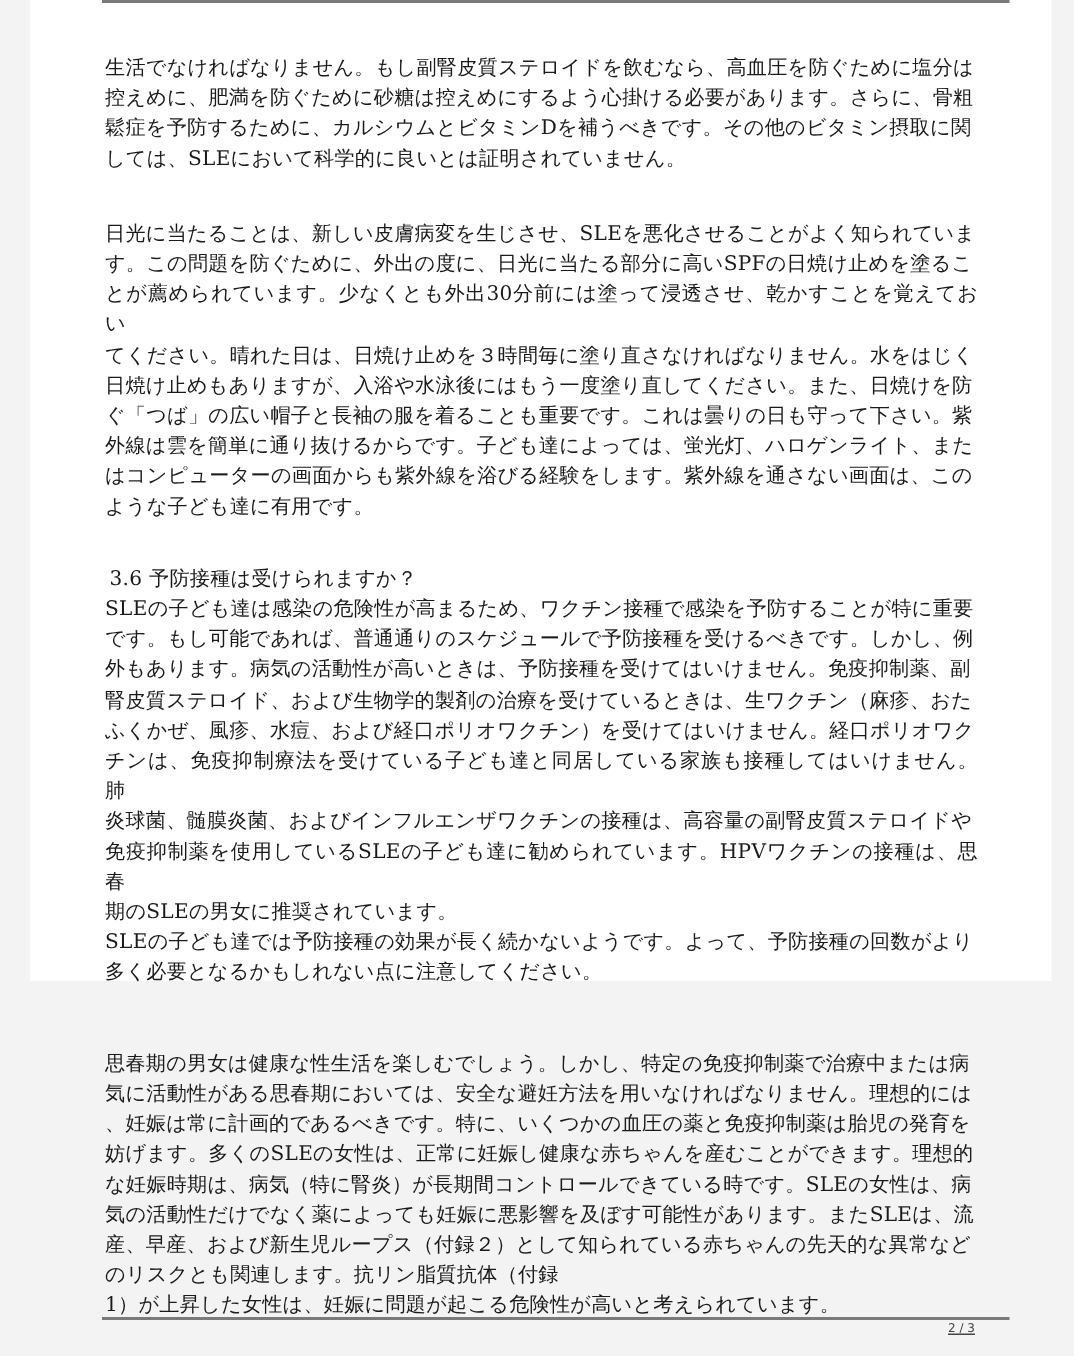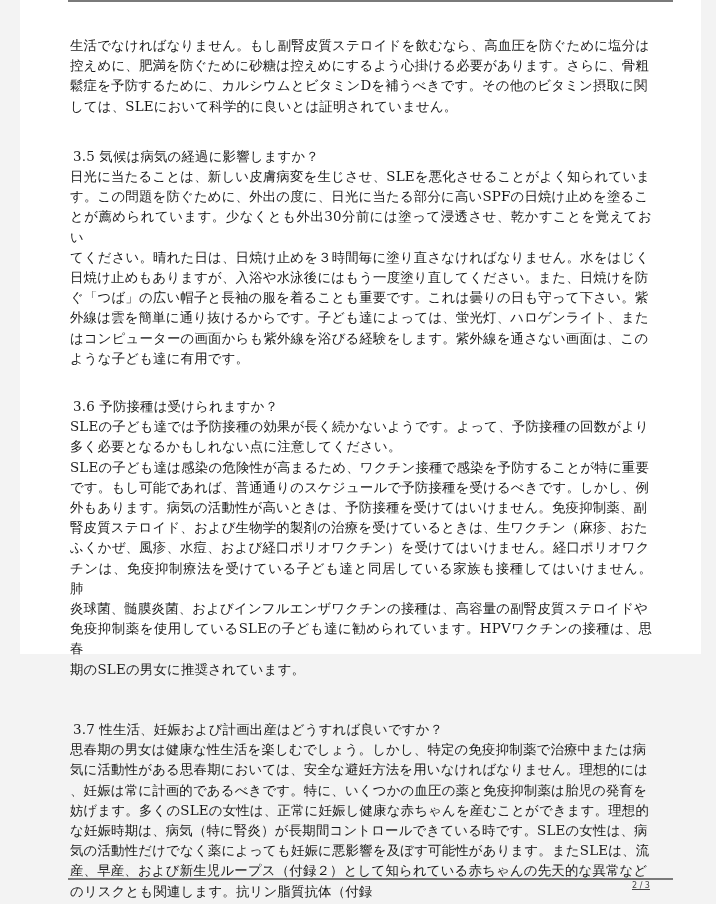--- a/index.html
+++ b/index.html
@@ -38,49 +38,47 @@
 <div class="page">
   <div class="rule top"></div>
 
   <div class="content">
     <p class="para">生活でなければなりません。もし副腎皮質ステロイドを飲むなら、高血圧を防ぐために塩分は
 控えめに、肥満を防ぐために砂糖は控えめにするよう心掛ける必要があります。さらに、骨粗
 鬆症を予防するために、カルシウムとビタミンDを補うべきです。その他のビタミン摂取に関
 しては、SLEにおいて科学的に良いとは証明されていません。</p>
 
     <div class="section">
-      <h3>3.5 気候は病気の経過に影響しますか？</h3>
       <p class="para">日光に当たることは、新しい皮膚病変を生じさせ、SLEを悪化させることがよく知られていま
 す。この問題を防ぐために、外出の度に、日光に当たる部分に高いSPFの日焼け止めを塗るこ
 とが薦められています。少なくとも外出30分前には塗って浸透させ、乾かすことを覚えておい
 てください。晴れた日は、日焼け止めを３時間毎に塗り直さなければなりません。水をはじく
 日焼け止めもありますが、入浴や水泳後にはもう一度塗り直してください。また、日焼けを防
 ぐ「つば」の広い帽子と長袖の服を着ることも重要です。これは曇りの日も守って下さい。紫
 外線は雲を簡単に通り抜けるからです。子ども達によっては、蛍光灯、ハロゲンライト、また
 はコンピューターの画面からも紫外線を浴びる経験をします。紫外線を通さない画面は、この
 ような子ども達に有用です。</p>
     </div>
 
     <div class="section" style="margin-top:28px">
       <h3>3.6 予防接種は受けられますか？</h3>
-      <p class="para">SLEの子ども達では予防接種の効果が長く続かないようです。よって、予防接種の回数がより
-多く必要となるかもしれない点に注意してください。</p>
       <p class="para">SLEの子ども達は感染の危険性が高まるため、ワクチン接種で感染を予防することが特に重要
 です。もし可能であれば、普通通りのスケジュールで予防接種を受けるべきです。しかし、例
 外もあります。病気の活動性が高いときは、予防接種を受けてはいけません。免疫抑制薬、副
 腎皮質ステロイド、および生物学的製剤の治療を受けているときは、生ワクチン（麻疹、おた
 ふくかぜ、風疹、水痘、および経口ポリオワクチン）を受けてはいけません。経口ポリオワク
 チンは、免疫抑制療法を受けている子ども達と同居している家族も接種してはいけません。 肺
 炎球菌、髄膜炎菌、およびインフルエンザワクチンの接種は、高容量の副腎皮質ステロイドや
 免疫抑制薬を使用しているSLEの子ども達に勧められています。HPVワクチンの接種は、思春
 期のSLEの男女に推奨されています。</p>
+      <p class="para">SLEの子ども達では予防接種の効果が長く続かないようです。よって、予防接種の回数がより
+多く必要となるかもしれない点に注意してください。</p>
     </div>
 
     <div class="section" style="margin-top:40px">
-      <h3>3.7 性生活、妊娠および計画出産はどうすれば良いですか？</h3>
       <p class="para">思春期の男女は健康な性生活を楽しむでしょう。しかし、特定の免疫抑制薬で治療中または病
 気に活動性がある思春期においては、安全な避妊方法を用いなければなりません。理想的には
 、妊娠は常に計画的であるべきです。特に、いくつかの血圧の薬と免疫抑制薬は胎児の発育を
 妨げます。多くのSLEの女性は、正常に妊娠し健康な赤ちゃんを産むことができます。理想的
 な妊娠時期は、病気（特に腎炎）が長期間コントロールできている時です。SLEの女性は、病
 気の活動性だけでなく薬によっても妊娠に悪影響を及ぼす可能性があります。またSLEは、流
 産、早産、および新生児ループス（付録２）として知られている赤ちゃんの先天的な異常など
 のリスクとも関連します。抗リン脂質抗体（付録
 1）が上昇した女性は、妊娠に問題が起こる危険性が高いと考えられています。</p>
 

